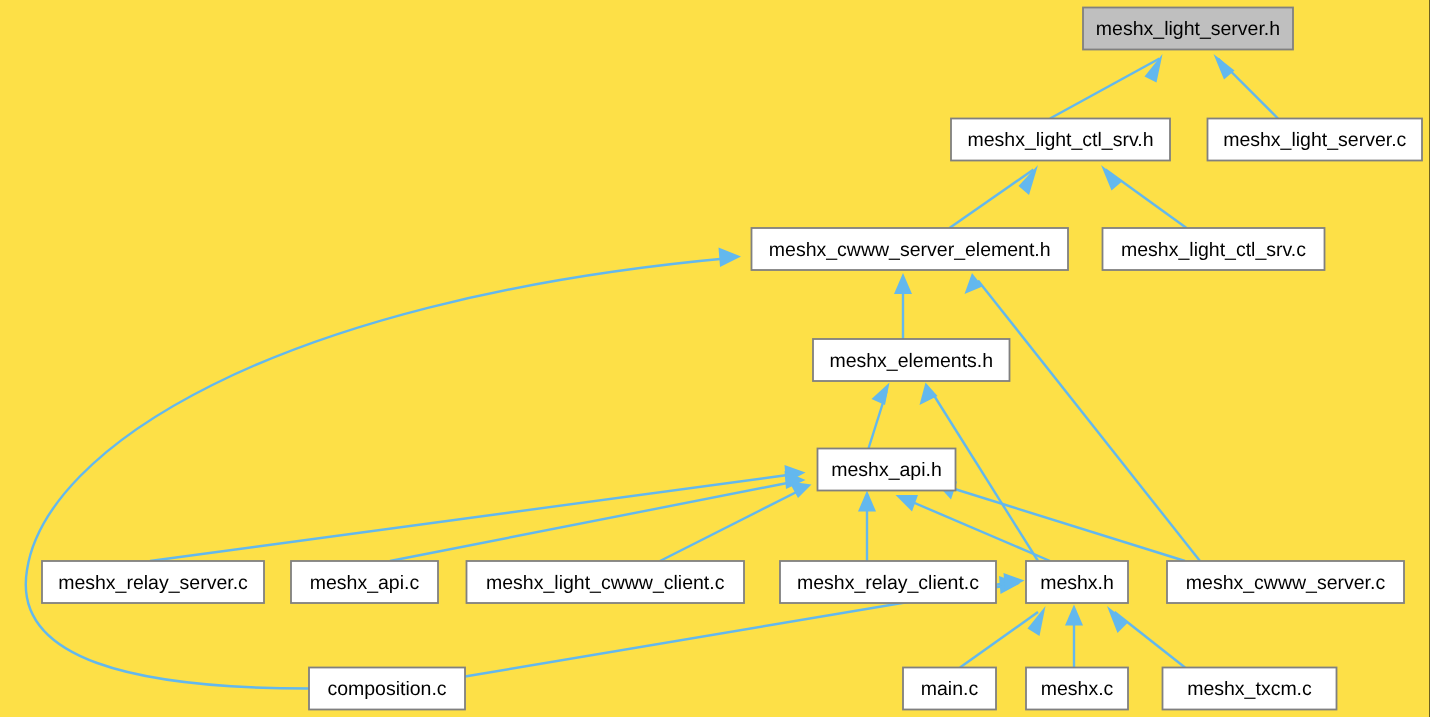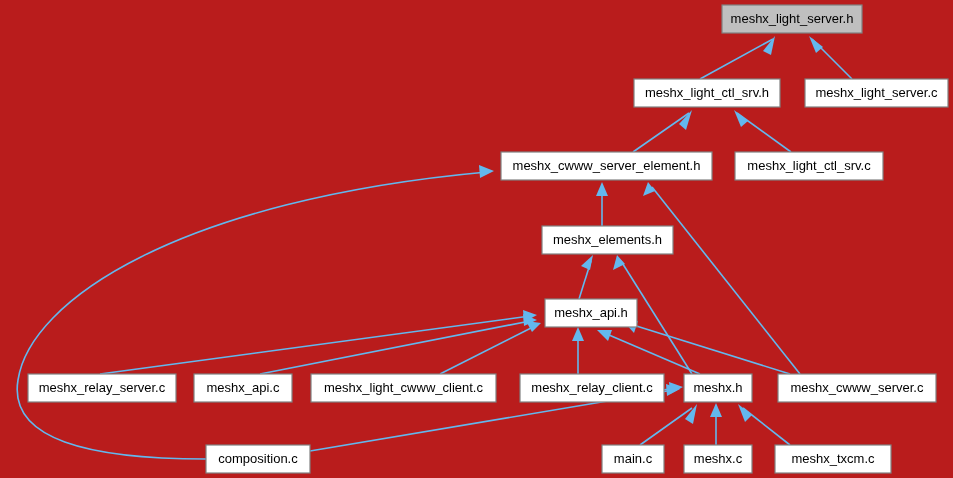--- a/index.html
+++ b/index.html
@@ -4,21 +4,21 @@
 <style>
   html, body {
     margin: 0;
     padding: 0;
     background: #000000;
   }
   #graph-root {
     position: relative;
     width: 953px;
     height: 478px;
-    background: #b91c1c;
+    background: #fde047;
     overflow: hidden;
     font-family: "Liberation Sans", sans-serif;
   }
   svg.graph-canvas {
     position: absolute;
     top: 0;
     left: 0;
     width: 953px;
     height: 478px;
     display: block;

